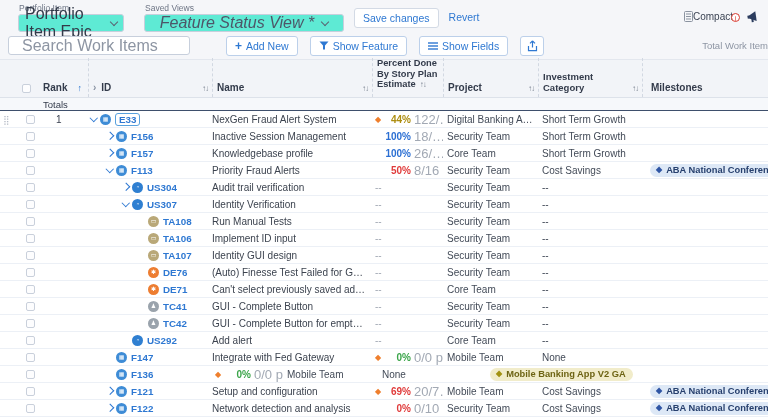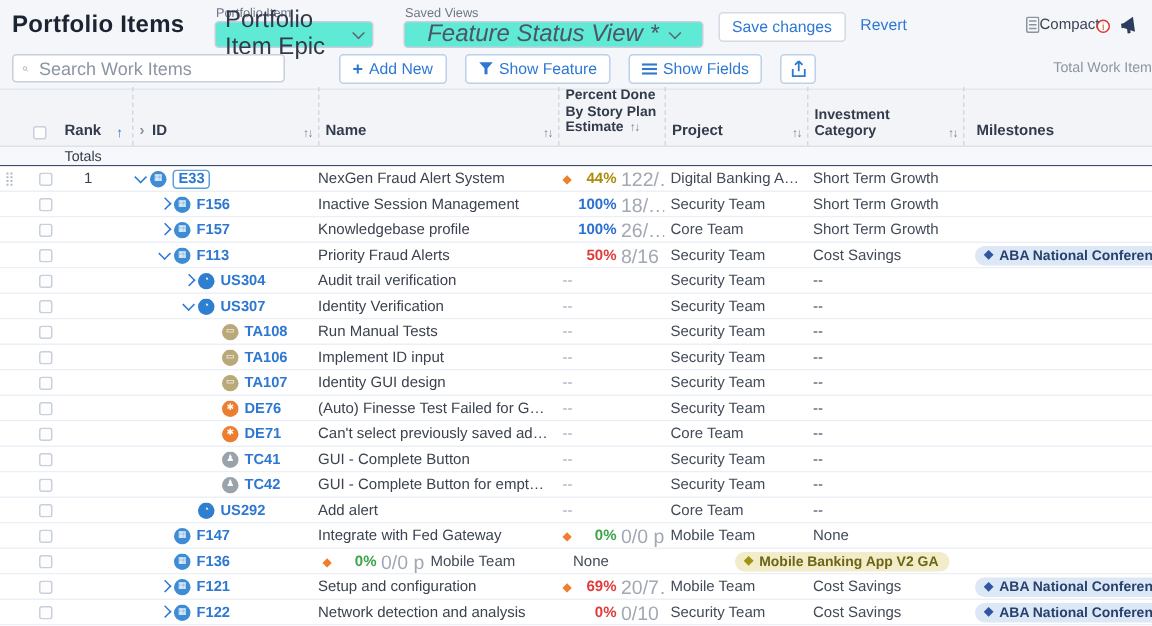--- a/index.html
+++ b/index.html
@@ -20,21 +20,21 @@
   .link{color:#2e78d2;font-size:10.5px;padding-top:8px;white-space:nowrap;}
   .save{margin-top:5px;} 
   .tb-right{margin-left:auto;display:flex;align-items:center;gap:7px;padding-top:7px;}
   .compact{display:flex;align-items:flex-end;gap:0;font-size:10px;color:#3c4454;position:relative;}
   .badge{width:9px;height:9px;border:1px solid #d93a30;border-radius:50%;color:#d93a30;font-size:7px;
          line-height:9px;text-align:center;margin:-8px 0 0 -2px;background:#fff;box-sizing:border-box;}
   
   .toolbar{display:flex;align-items:center;height:27px;padding:0 8px;box-sizing:border-box;}
   .search{display:flex;align-items:center;gap:5px;width:182px;height:19px;background:#fff;border:1px solid #c7cfdc;
           border-radius:3px;padding:0 6px;box-sizing:border-box;}
-  .search input{border:none;outline:none;flex:1;font-size:12px;font-family:"Liberation Sans",sans-serif;color:#39404e;background:transparent;}
+  .search input{border:none;outline:none;flex:1;font-size:16px;font-family:"Liberation Sans",sans-serif;color:#39404e;background:transparent;}
   .search input::placeholder{color:#8d95a3;}
   .tgap{width:36px;} .bgap{width:12px;}
   .plus{font-weight:bold;font-size:12px;line-height:10px;}
   .iconbtn{width:24px;justify-content:center;padding:0;}
   .total{margin-left:auto;margin-right:-8px;font-size:9.5px;color:#8d95a3;white-space:nowrap;}
   
   .ghead{display:flex;align-items:flex-end;height:39px;background:#f2f4f8;border-top:1px solid #e3e7ee;
          border-bottom:1px solid #dde2ea;box-sizing:border-box;font-size:10px;font-weight:bold;color:#333b4b;}
   .hc{box-sizing:border-box;padding:0 4px 4px 4px;display:flex;align-items:flex-end;}
   .dash{border-left:1px dashed #d2d8e2;height:39px;}
@@ -81,21 +81,20 @@
         font-size:9.3px;font-weight:bold;white-space:nowrap;}
   .pill .pd{font-size:8px;line-height:8px;}
   svg{display:block;}
 </style>
 </head>
 <body>
 
 <div class="app">
 
   <div class="topbar">
-    <div class="title">Portfolio Items</div>
 
     <div class="selgroup">
       <div class="sellabel">Portfolio Item</div>
       <div class="selbox" style="width:106px;">
         <span>Portfolio Item Epic</span>
         <span class="chev"></span>
       </div>
     </div>
 
     <div class="selgroup">

